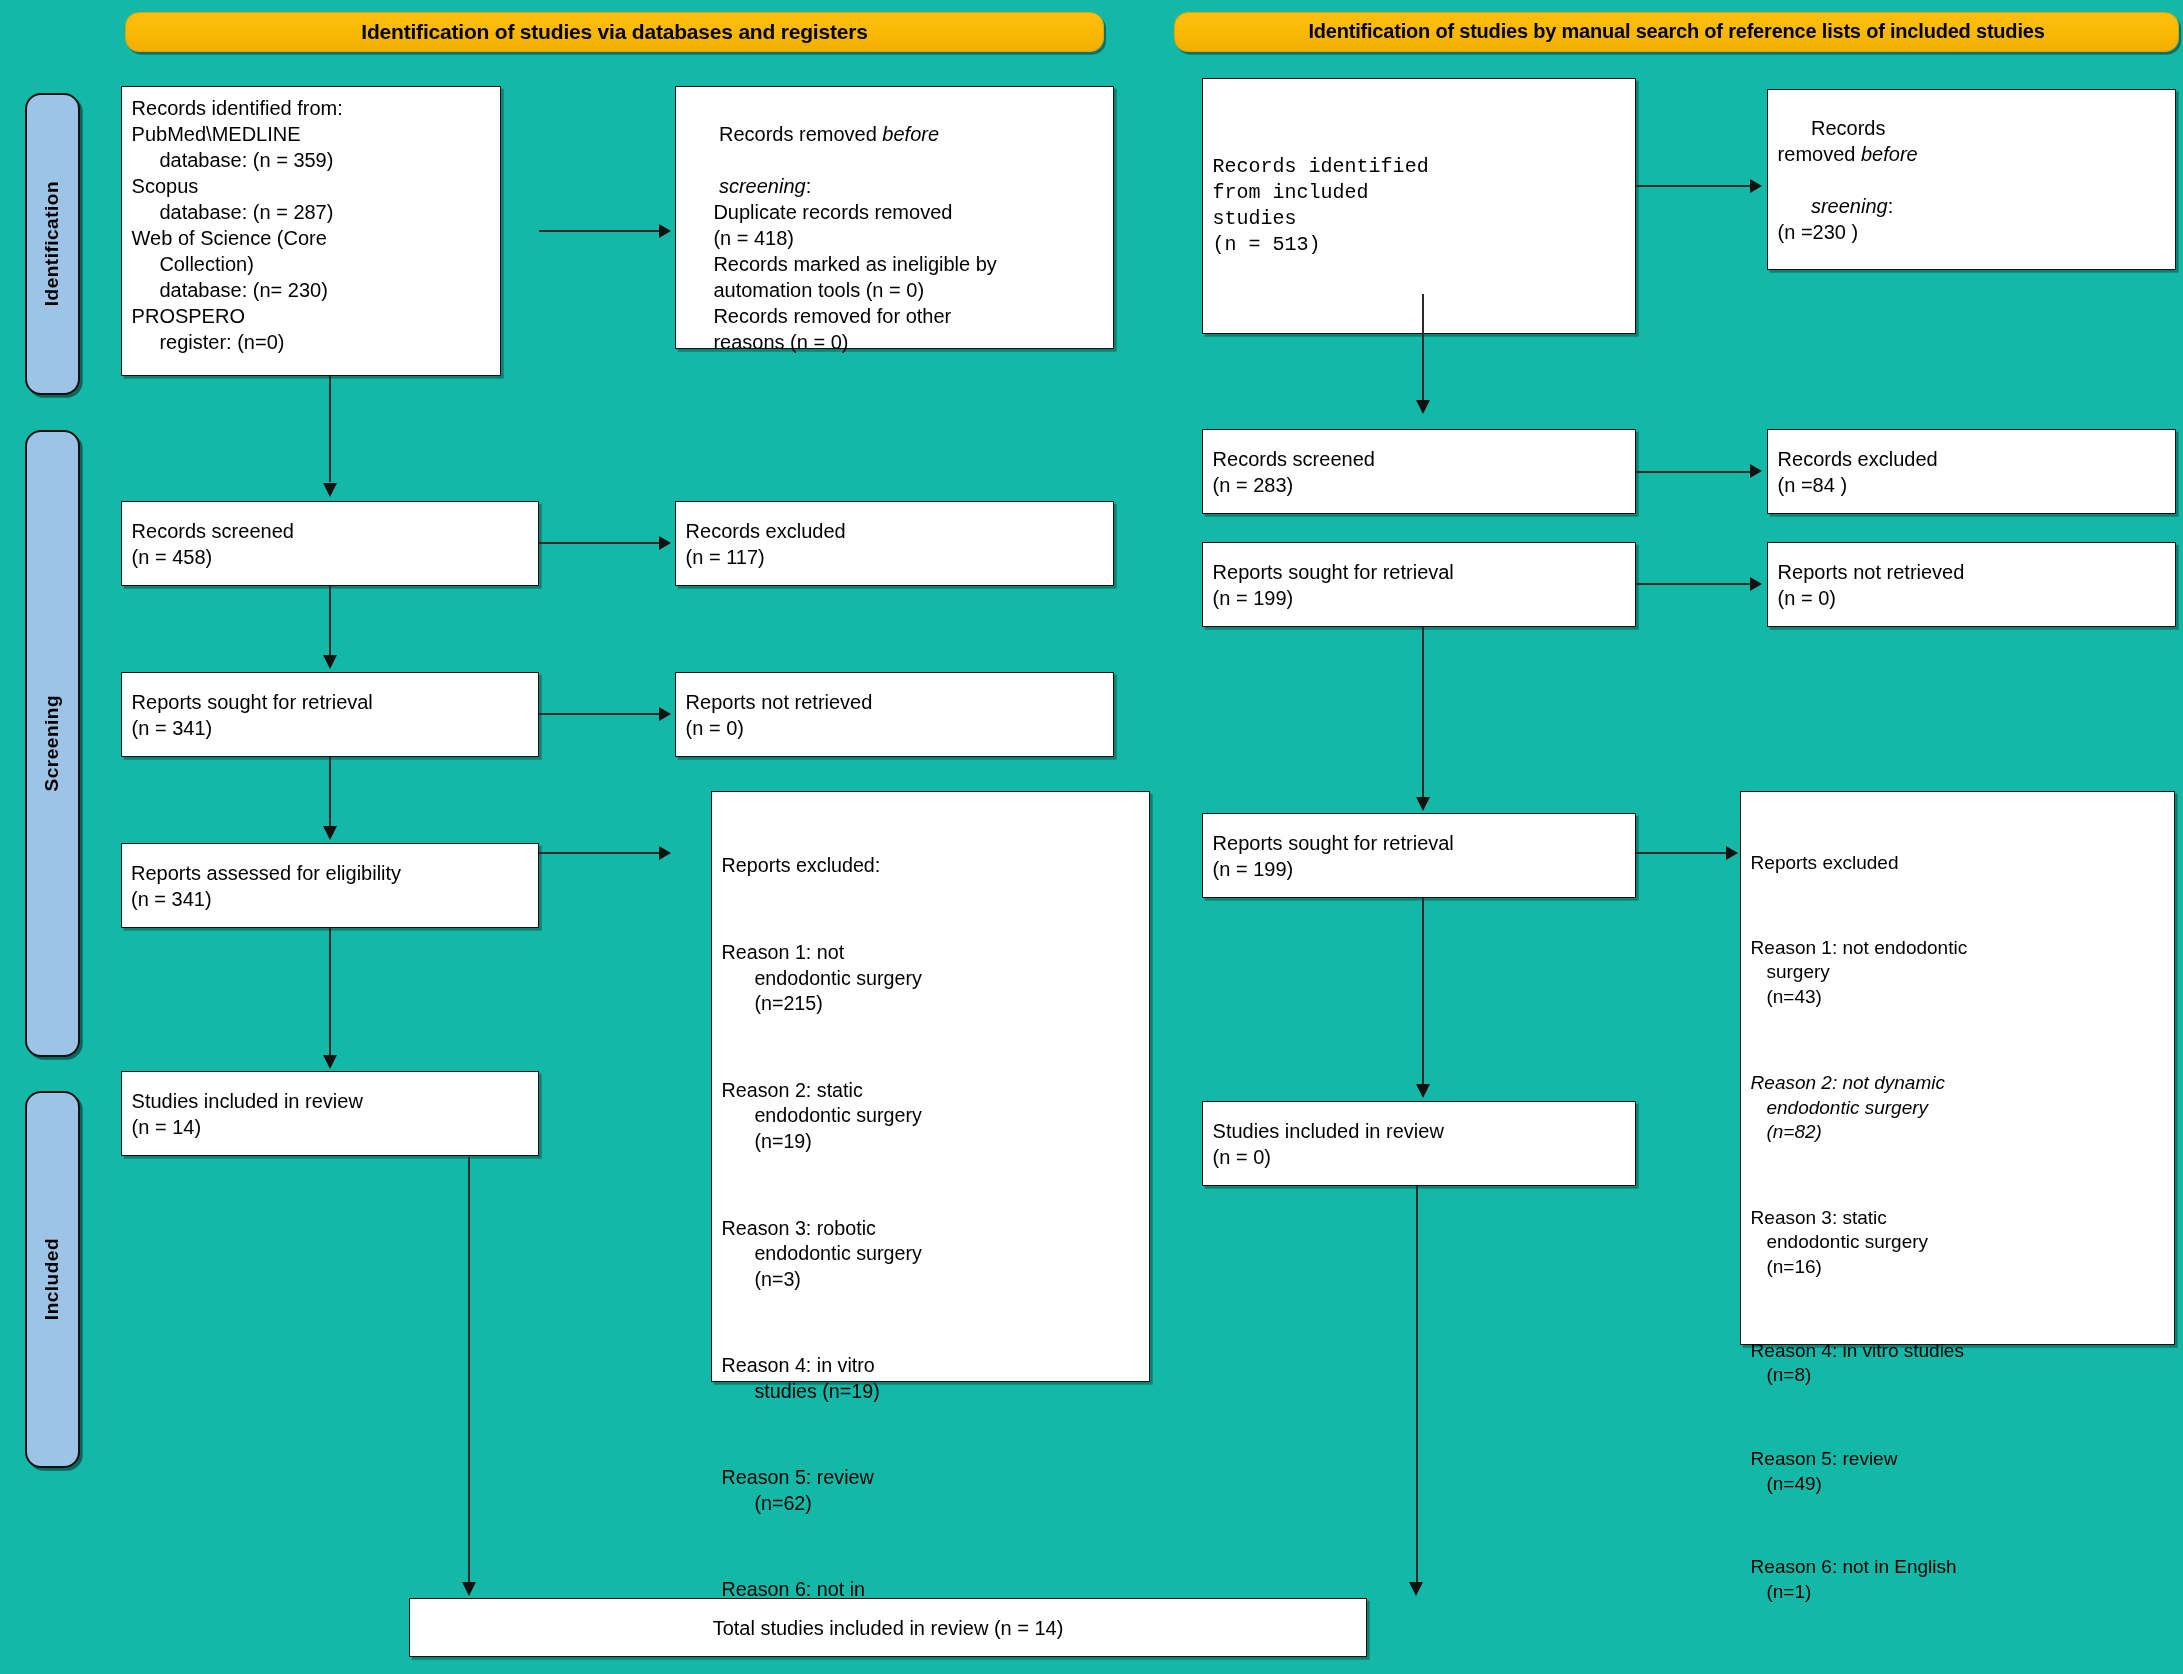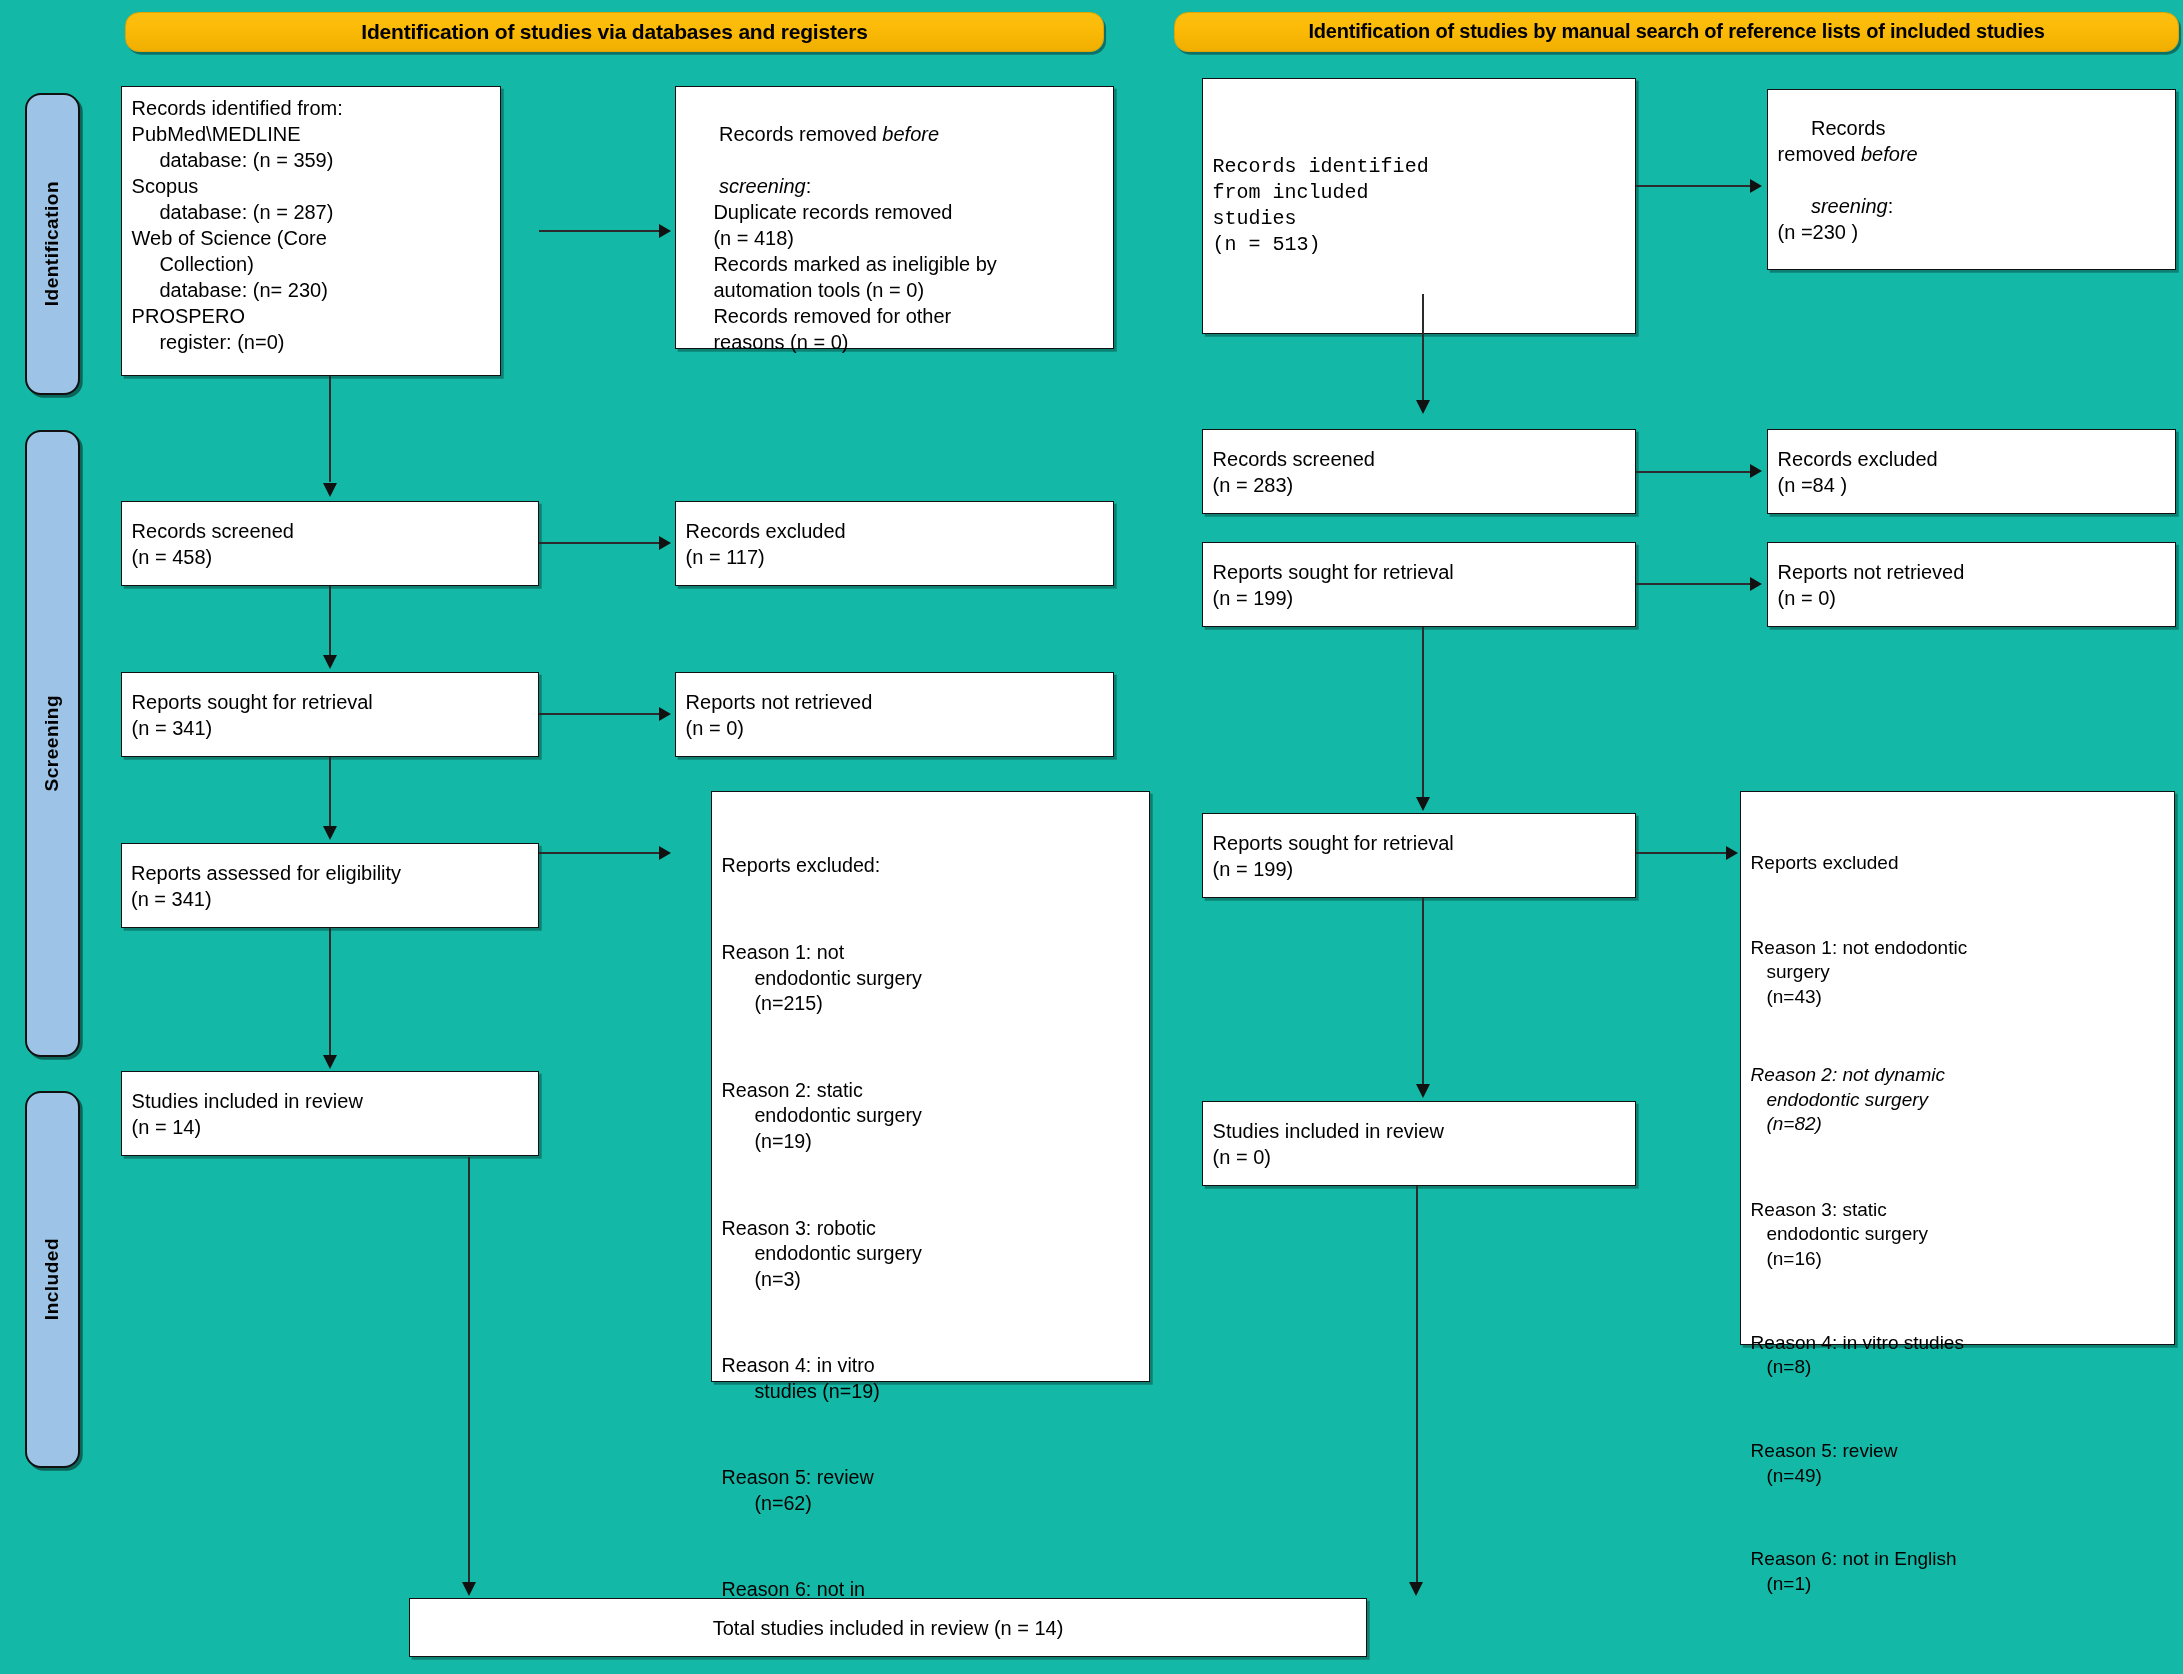--- a/index.html
+++ b/index.html
@@ -252,21 +252,21 @@
   <div class="arrow-d" style="left:1416px;top:797px;"></div>
 
   <div class="box vcenter" style="left:1202px;top:813px;width:434px;height:85px;">
     <div class="t" style="font-size:20px;">Reports sought for retrieval
 (n = 199)</div>
   </div>
 
   <div class="box vtop" style="left:1740px;top:791px;width:435px;height:554px;padding-top:9.6px;">
     <div class="t" style="font-size:19px;">
       <div style="margin-bottom:10.6px;">Reports excluded</div>
-      <div style="white-space:pre-wrap;margin-bottom:4px;">Reason 1: not endodontic
+      <div style="white-space:pre-wrap;margin-bottom:12px;">Reason 1: not endodontic
    surgery
    (n=43)</div>
       <div style="white-space:pre-wrap;margin-bottom:11px;font-style:italic;">Reason 2: not dynamic
    endodontic surgery
    (n=82)</div>
       <div style="white-space:pre-wrap;margin-bottom:9.6px;">Reason 3: static
    endodontic surgery
    (n=16)</div>
       <div style="white-space:pre-wrap;margin-bottom:9.6px;">Reason 4: in vitro studies
    (n=8)</div>

